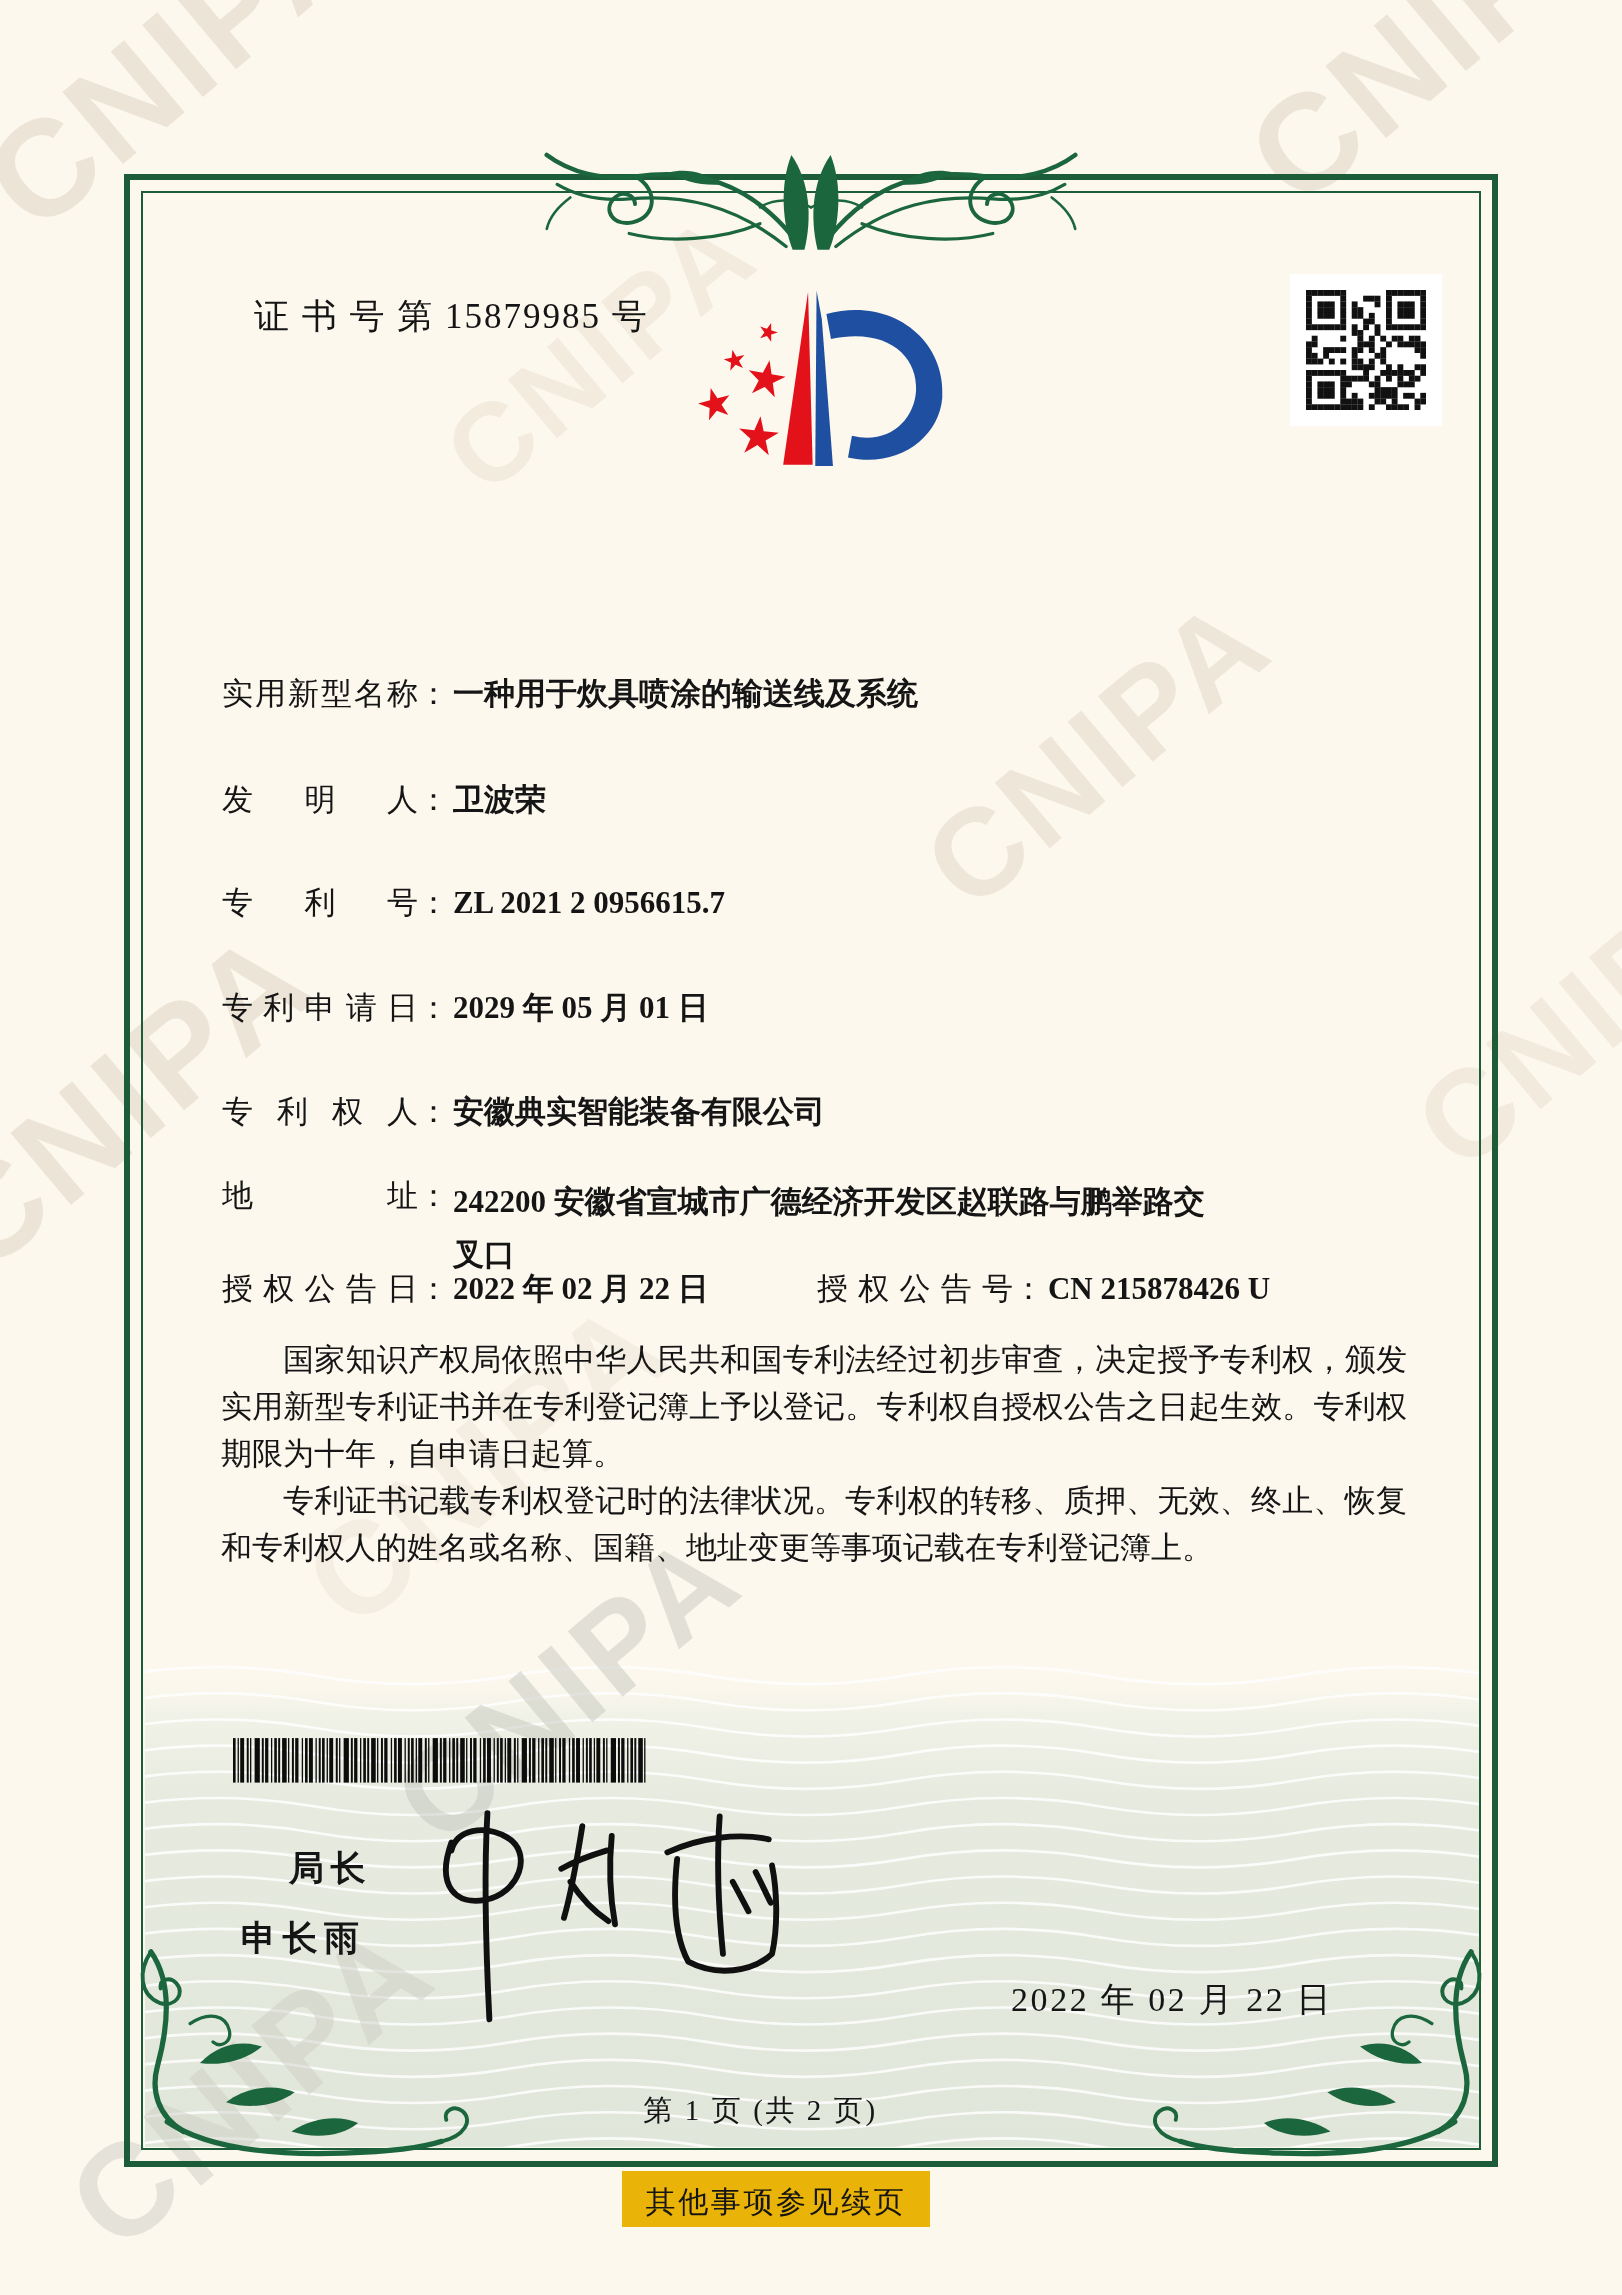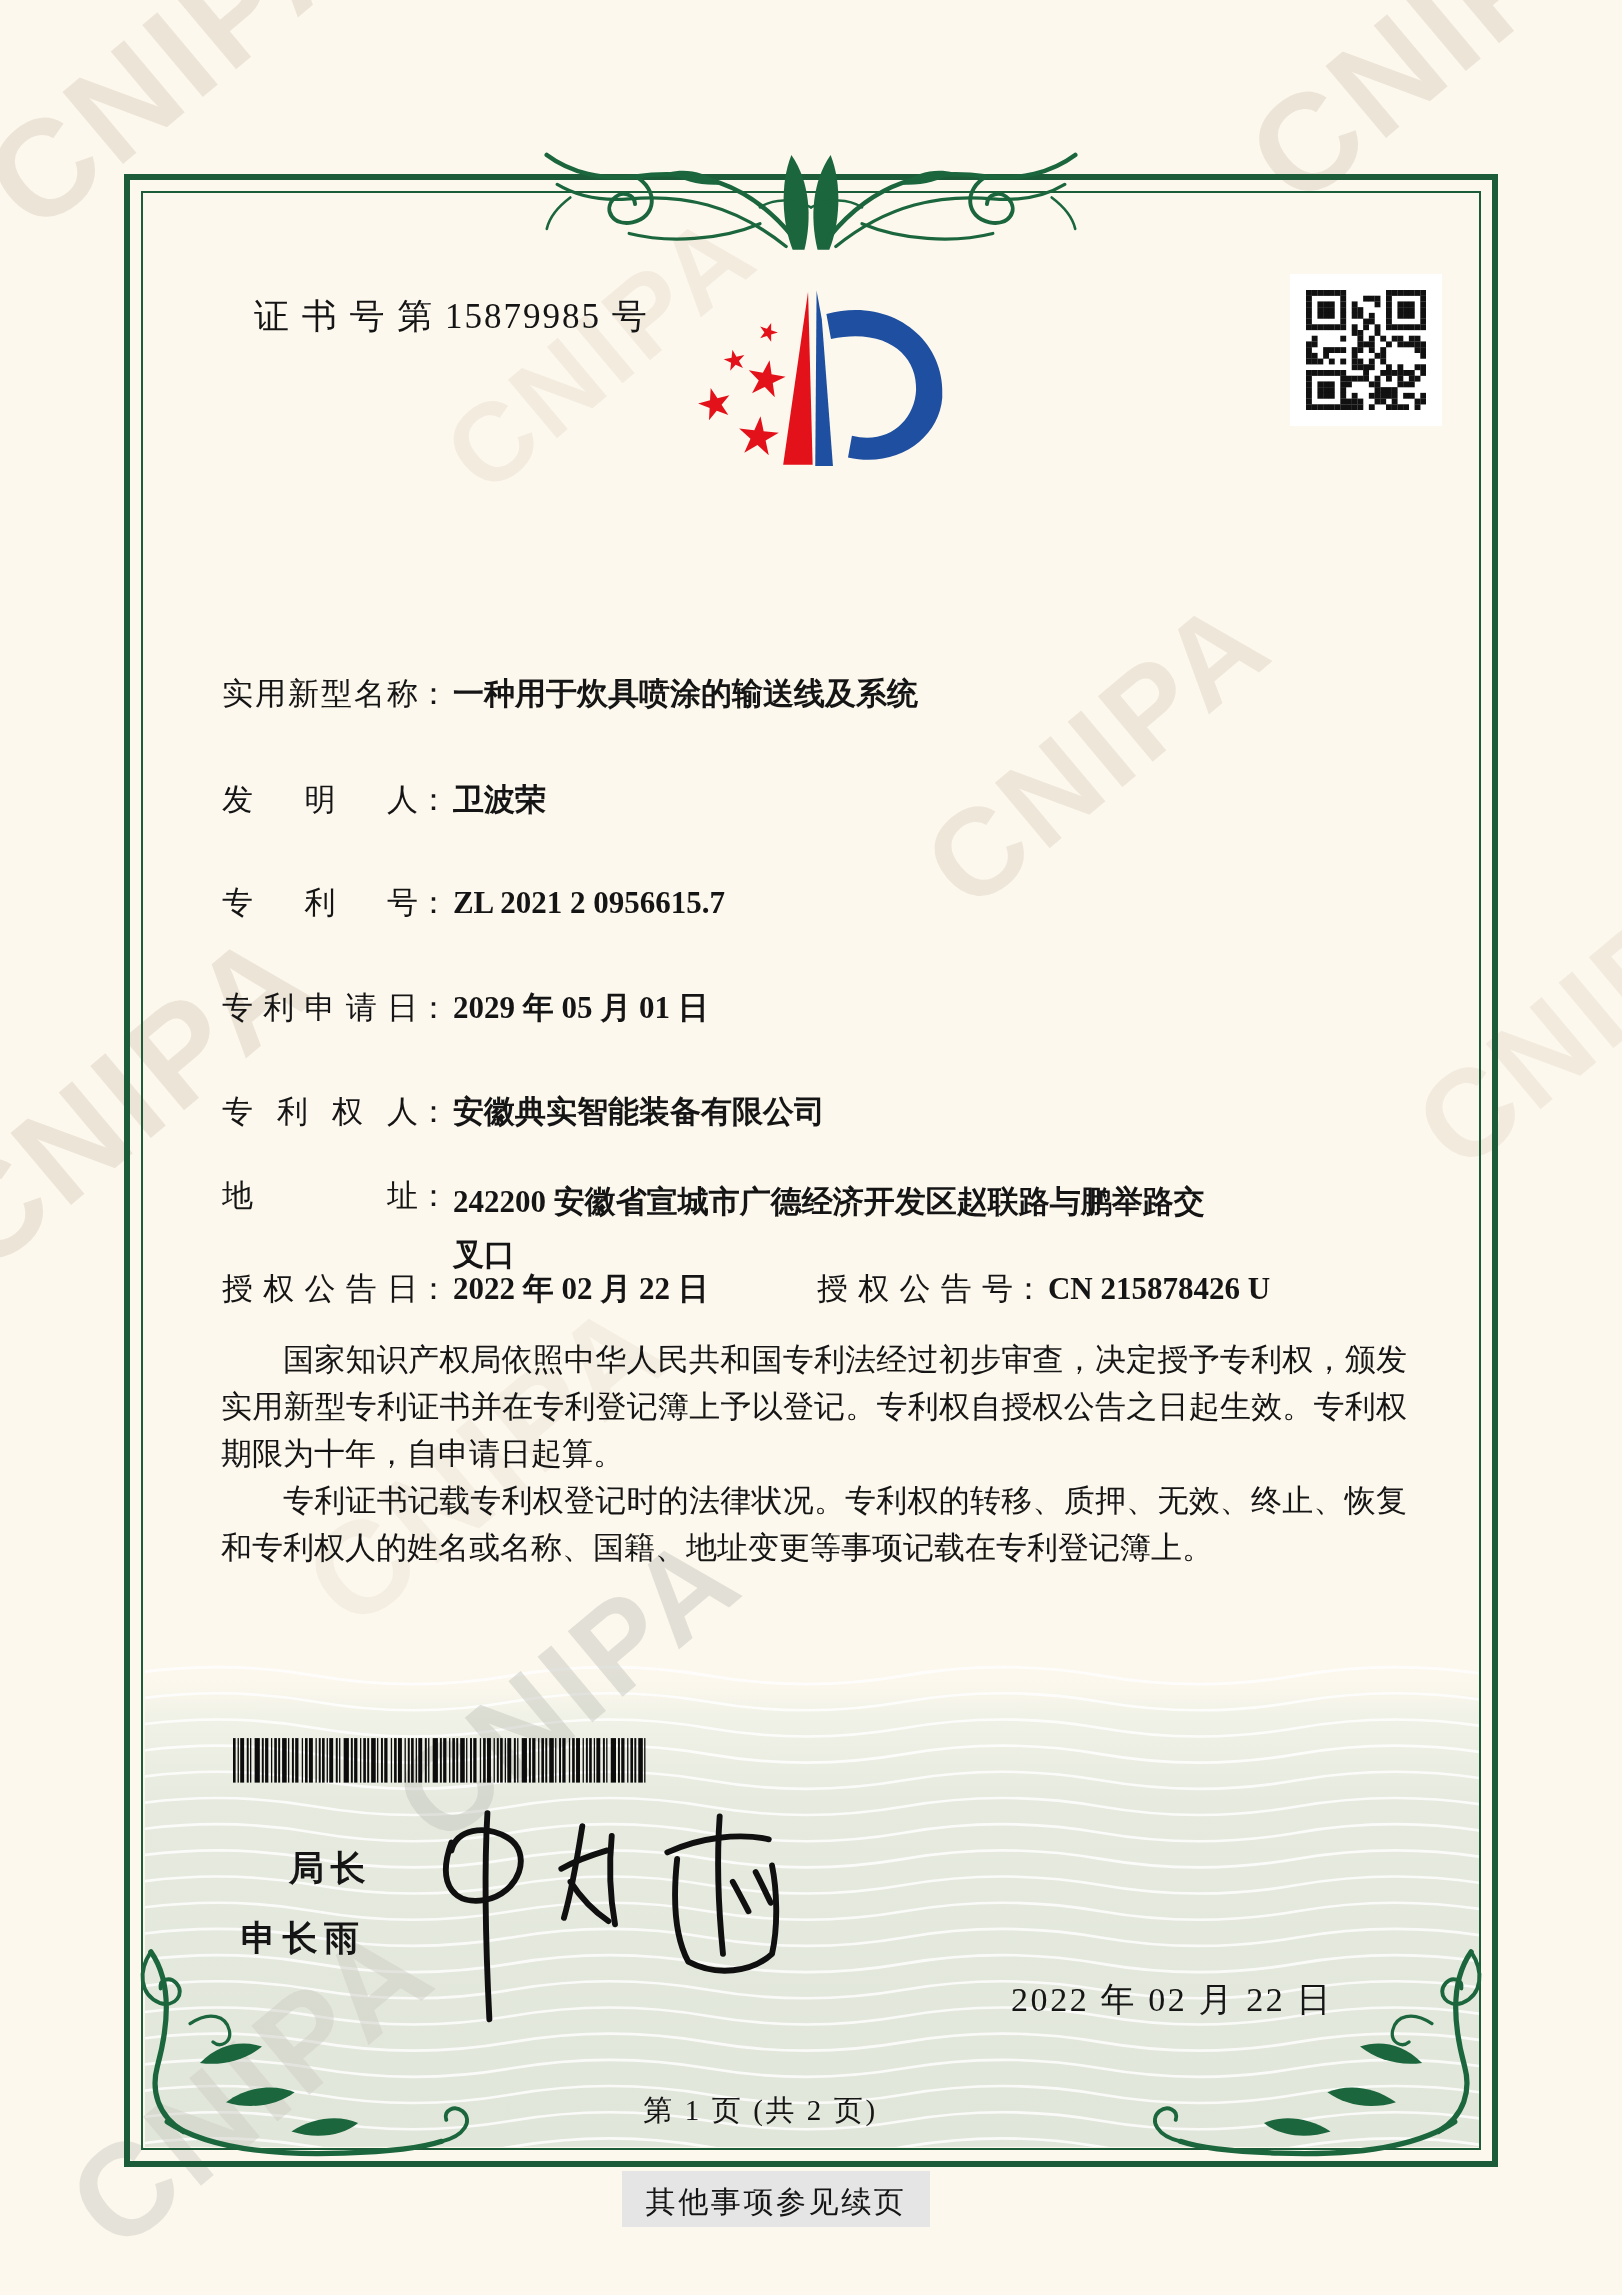--- a/index.html
+++ b/index.html
@@ -75,21 +75,21 @@
   #issue-date{
     position:absolute;left:1011px;top:1977px;z-index:3;
     font-size:34px;letter-spacing:2.6px;white-space:nowrap;
   }
   #page-indicator{
     position:absolute;left:0;top:2091px;width:1505px;z-index:3;
     text-align:center;font-size:29px;letter-spacing:2.6px;padding-left:8px;
   }
   #footnote-box{
     position:absolute;left:622px;top:2171px;width:308px;height:56px;
-    background:#e5e5e5;z-index:5;text-align:center;
+    background:#eab308;z-index:5;text-align:center;
   }
   #footnote-box span{
     display:inline-block;margin-top:10.5px;font-size:30px;letter-spacing:2.6px;
   }
 </style>
 </head>
 <body>
 
 <div id="page">
 

